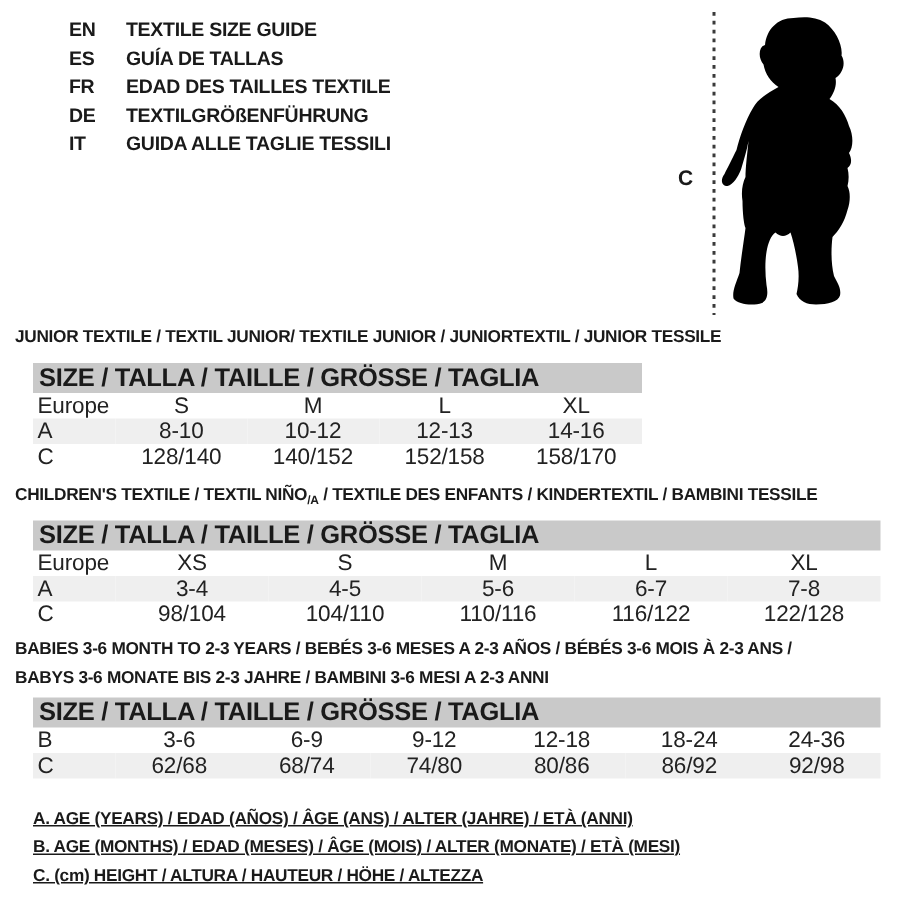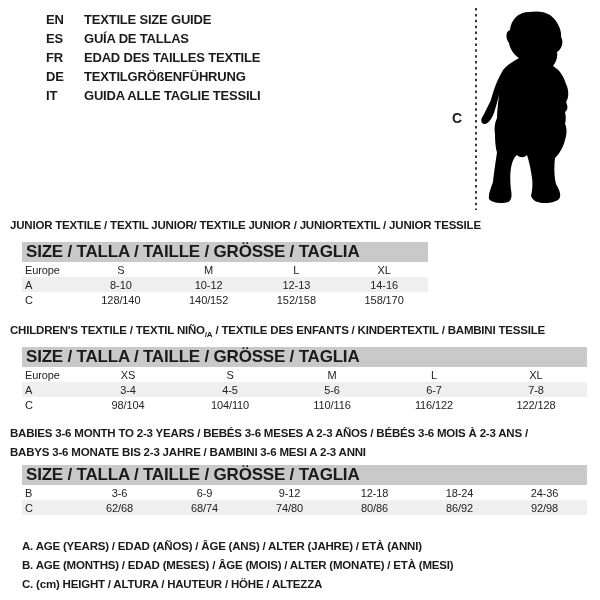--- a/index.html
+++ b/index.html
@@ -16,28 +16,28 @@
   .figure{position:absolute;top:0;right:0;width:160px;height:220px;}
 
   
   .tbl-title{position:absolute;left:10px;font-size:11.5px;font-weight:700;letter-spacing:-0.2px;
              line-height:19px;white-space:nowrap;}
 
   
   table.size-table{position:absolute;left:22px;border-collapse:collapse;table-layout:fixed;}
   table.size-table th.bar{background:#c9c9c9;height:13px;font-size:17px;font-weight:700;
                           text-align:left;padding:0 0 0 4px;letter-spacing:-0.2px;color:#1a1a1a;}
-  table.size-table td{height:15px;padding:0;font-size:11px;font-weight:400;text-align:center;
+  table.size-table td{height:15px;padding:0;font-size:15px;font-weight:400;text-align:center;
                       letter-spacing:-0.1px;color:#222;margin-left:15px;}
   table.size-table td.lbl{text-align:left;padding-left:3px;}
   tr.shaded td{background:#efefef;}
   .tsub{font-size:8px;}
 
   
-  .footnotes{position:absolute;top:537px;left:22px;}
+  .footnotes{position:absolute;top:537px;left:22px;text-decoration:underline;}
   .footnote{height:19px;line-height:19px;font-size:11.5px;font-weight:700;letter-spacing:-0.2px;white-space:nowrap;}
 </style>
 </head>
 <body>
 
 <div class="page">
 
   <div class="lang-list">
     <div class="lang-row">
       <span class="lang-code">EN</span>

